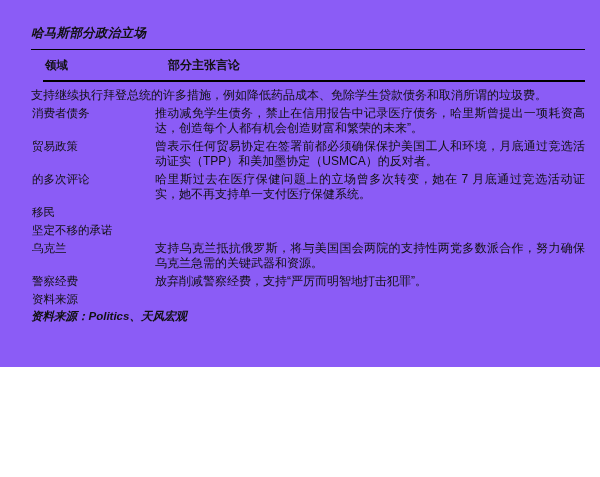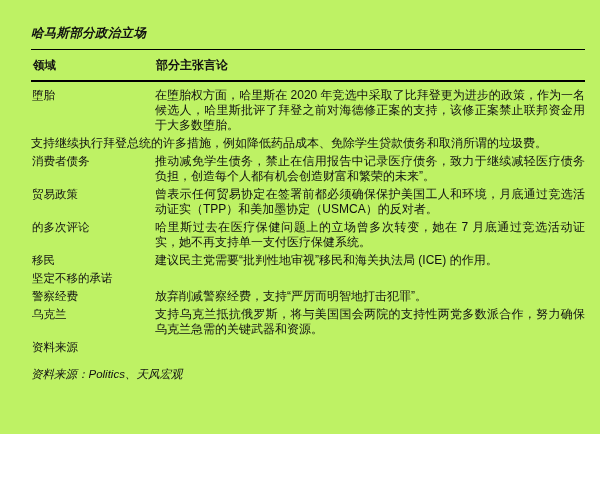--- a/index.html
+++ b/index.html
@@ -3,22 +3,22 @@
 <meta charset="utf-8">
 <style>
   html, body {
     margin: 0;
     padding: 0;
     background: #ffffff;
   }
   .page {
     position: relative;
     width: 600px;
-    height: 434px;
-    background: #bef264;
+    height: 367px;
+    background: #8b5cf6;
     font-family: "Liberation Sans", "DejaVu Sans", sans-serif;
     color: #111111;
     box-sizing: border-box;
     padding: 26px 15px 0 31px;
     overflow: hidden;
   }
   .title {
     font-size: 12.5px;
     font-weight: bold;
     font-style: italic;
@@ -30,20 +30,21 @@
     border-bottom: 1.6px solid #000000;
     margin-top: 9px;
   }
   .header-row {
     display: flex;
     padding: 8px 0 7px 1px;
     border-bottom: 2px solid #000000;
     font-size: 12px;
     font-weight: bold;
     line-height: 13px;
+    margin-left: 12px;
   }
   .rows {
     padding-top: 4px;
   }
   .row {
     display: flex;
     padding: 1.5px 0;
   }
   .cell-field {
     flex: none;
@@ -52,85 +53,80 @@
     line-height: 15px;
     padding-left: 1px;
   }
   .cell-statement {
     flex: 1;
     font-size: 12px;
     line-height: 15px;
     text-align: justify;
   }
   .source {
-    margin-top: 11px;
+    margin-top: 1px;
     font-size: 11.5px;
-    font-weight: normal;
+    font-weight: bold;
     font-style: italic;
     line-height: 15px;
   }
 </style>
 </head>
 <body>
 
 <div class="page">
 
   <div class="title">哈马斯部分政治立场</div>
 
   <div class="rule-top"></div>
 
   <div class="header-row">
     <div class="cell-field">领域</div>
     <div class="cell-statement">部分主张言论</div>
   </div>
 
   <div class="rows">
 
-    <div class="row">
-      <div class="cell-field">堕胎</div>
-      <div class="cell-statement">在堕胎权方面，哈里斯在 2020 年竞选中采取了比拜登更为进步的政策，作为一名候选人，哈里斯批评了拜登之前对海德修正案的支持，该修正案禁止联邦资金用于大多数堕胎。</div>
-    </div>
 
     <div class="row">
       <div class="cell-statement">支持继续执行拜登总统的许多措施，例如降低药品成本、免除学生贷款债务和取消所谓的垃圾费。</div>
     </div>
 
     <div class="row">
       <div class="cell-field">消费者债务</div>
-      <div class="cell-statement">推动减免学生债务，禁止在信用报告中记录医疗债务，致力于继续减轻医疗债务负担，创造每个人都有机会创造财富和繁荣的未来”。</div>
+      <div class="cell-statement">推动减免学生债务，禁止在信用报告中记录医疗债务，哈里斯曾提出一项耗资高达，创造每个人都有机会创造财富和繁荣的未来”。</div>
     </div>
 
     <div class="row">
       <div class="cell-field">贸易政策</div>
       <div class="cell-statement">曾表示任何贸易协定在签署前都必须确保保护美国工人和环境，月底通过竞选活动证实（TPP）和美加墨协定（USMCA）的反对者。</div>
     </div>
 
     <div class="row">
       <div class="cell-field">的多次评论</div>
       <div class="cell-statement">哈里斯过去在医疗保健问题上的立场曾多次转变，她在 7 月底通过竞选活动证实，她不再支持单一支付医疗保健系统。</div>
     </div>
 
 
     <div class="row">
       <div class="cell-field">移民</div>
-      <div class="cell-statement">建议民主党需要“批判性地审视”移民和海关执法局 (ICE) 的作用。</div>
     </div>
 
     <div class="row">
       <div class="cell-field">坚定不移的承诺</div>
     </div>
 
     <div class="row">
-      <div class="cell-field">警察经费</div>
-      <div class="cell-statement">放弃削减警察经费，支持“严厉而明智地打击犯罪”。</div>
+      <div class="cell-field">乌克兰</div>
+      <div class="cell-statement">支持乌克兰抵抗俄罗斯，将与美国国会两院的支持性两党多数派合作，努力确保乌克兰急需的关键武器和资源。</div>
     </div>
 
     <div class="row">
-      <div class="cell-field">乌克兰</div>
-      <div class="cell-statement">支持乌克兰抵抗俄罗斯，将与美国国会两院的支持性两党多数派合作，努力确保乌克兰急需的关键武器和资源。</div>
+      <div class="cell-field">警察经费</div>
+      <div class="cell-statement">放弃削减警察经费，支持“严厉而明智地打击犯罪”。</div>
     </div>
 
     <div class="row">
       <div class="cell-field">资料来源</div>
     </div>
 
   </div>
 
   <div class="source">资料来源：Politics、天风宏观</div>
 

